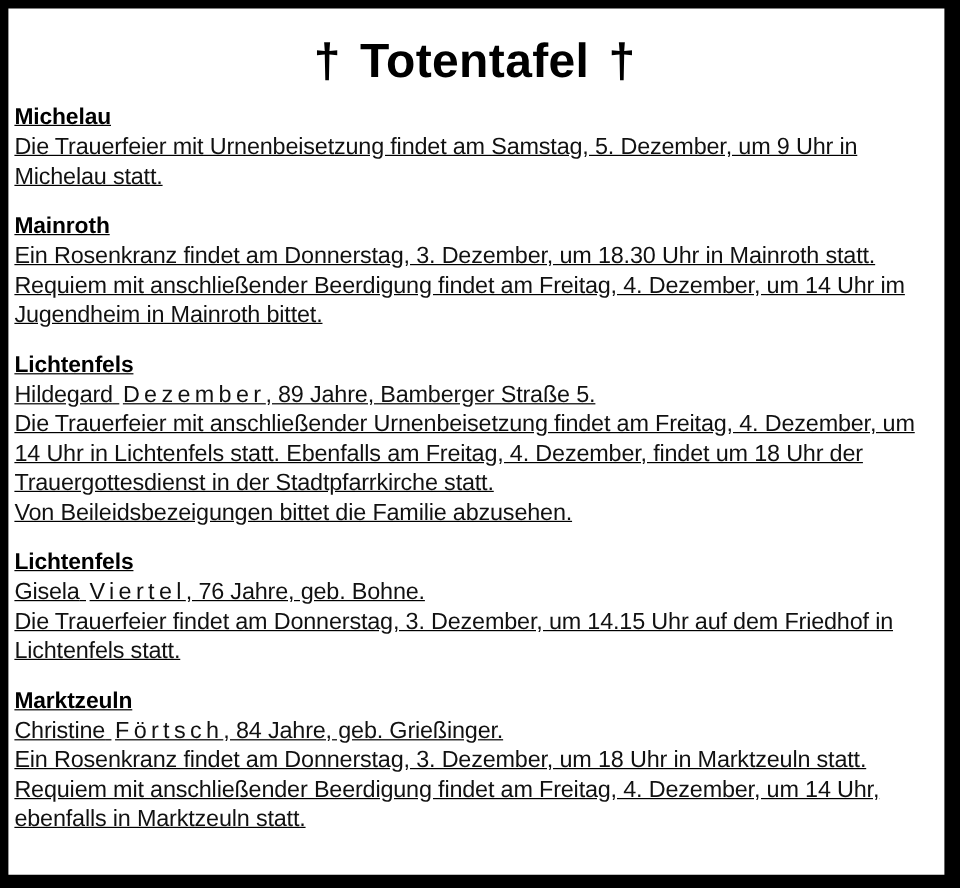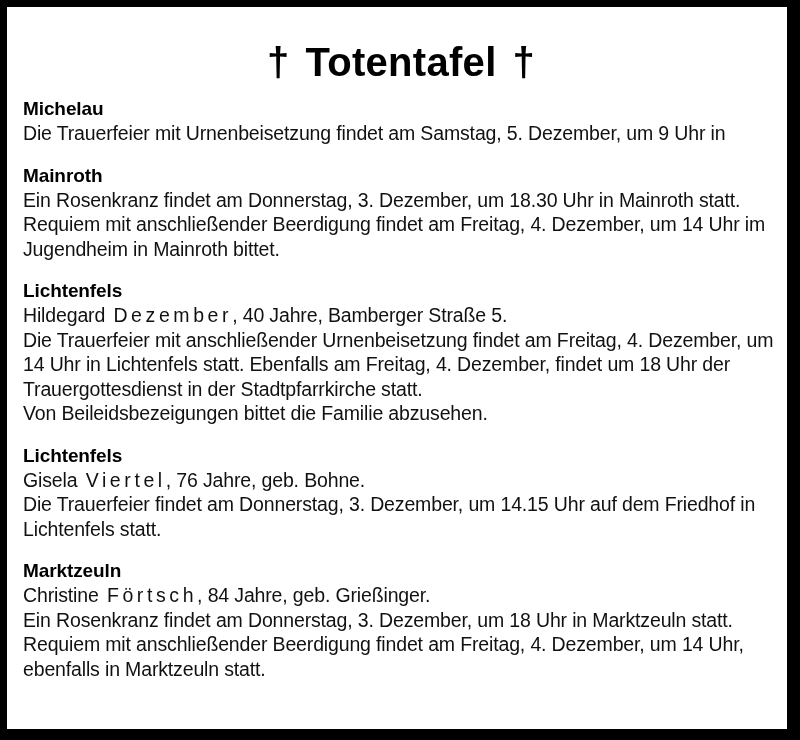--- a/index.html
+++ b/index.html
@@ -25,22 +25,21 @@
     border-right: 13px solid #000000;
     border-bottom: 11px solid #000000;
     position: relative;
     overflow: hidden;
   }
 
   #board-inner {
     box-sizing: border-box;
     width: 100%;
     height: 100%;
-    padding: 0 8px 0 16px;
-    margin-top: 11px;
+    padding: 0 8px 0 5px;
   }
 
   
   .board-title {
     text-align: center;
     font-size: 40px;
     font-weight: bold;
     line-height: 1.0;
     letter-spacing: 0.3px;
     color: #000000;
@@ -55,20 +54,21 @@
   .board-title .title-text {
     padding: 0 6px;
   }
 
   
   .entries {
     padding: 0 0 0 0;
   }
   .entry {
     margin: 0 0 18px 0;
+    text-decoration: underline;
   }
   .entry:last-child {
     margin-bottom: 0;
   }
   .entry-place {
     font-size: 19px;
     font-weight: bold;
     line-height: 24px;
     color: #000000;
     margin: 0;
@@ -95,30 +95,31 @@
   <div id="board-inner">
 
     <h1 class="board-title">
       <span class="cross">†</span><span class="title-text">Totentafel</span><span class="cross">†</span>
     </h1>
 
     <div class="entries" id="entries-container">
         <div class="entry">
           <div class="entry-place">Michelau</div>
           <div class="entry-line">Die Trauerfeier mit Urnenbeisetzung findet am Samstag, 5. Dezember, um 9 Uhr in</div>
+          <div class="entry-line">Michelau statt.</div>
         </div>
         <div class="entry">
           <div class="entry-place">Mainroth</div>
           <div class="entry-line">Ein Rosenkranz findet am Donnerstag, 3. Dezember, um 18.30 Uhr in Mainroth statt.</div>
           <div class="entry-line">Requiem mit anschließender Beerdigung findet am Freitag, 4. Dezember, um 14 Uhr im</div>
           <div class="entry-line">Jugendheim in Mainroth bittet.</div>
         </div>
         <div class="entry">
           <div class="entry-place">Lichtenfels</div>
-          <div class="entry-line"><span>Hildegard</span> <span class="surname">Dezember</span><span>, 40 Jahre, Bamberger Straße 5.</span></div>
+          <div class="entry-line"><span>Hildegard</span> <span class="surname">Dezember</span><span>, 89 Jahre, Bamberger Straße 5.</span></div>
           <div class="entry-line">Die Trauerfeier mit anschließender Urnenbeisetzung findet am Freitag, 4. Dezember, um</div>
           <div class="entry-line">14 Uhr in Lichtenfels statt. Ebenfalls am Freitag, 4. Dezember, findet um 18 Uhr der</div>
           <div class="entry-line">Trauergottesdienst in der Stadtpfarrkirche statt.</div>
           <div class="entry-line">Von Beileidsbezeigungen bittet die Familie abzusehen.</div>
         </div>
         <div class="entry">
           <div class="entry-place">Lichtenfels</div>
           <div class="entry-line"><span>Gisela</span> <span class="surname">Viertel</span><span>, 76 Jahre, geb. Bohne.</span></div>
           <div class="entry-line">Die Trauerfeier findet am Donnerstag, 3. Dezember, um 14.15 Uhr auf dem Friedhof in</div>
           <div class="entry-line">Lichtenfels statt.</div>

